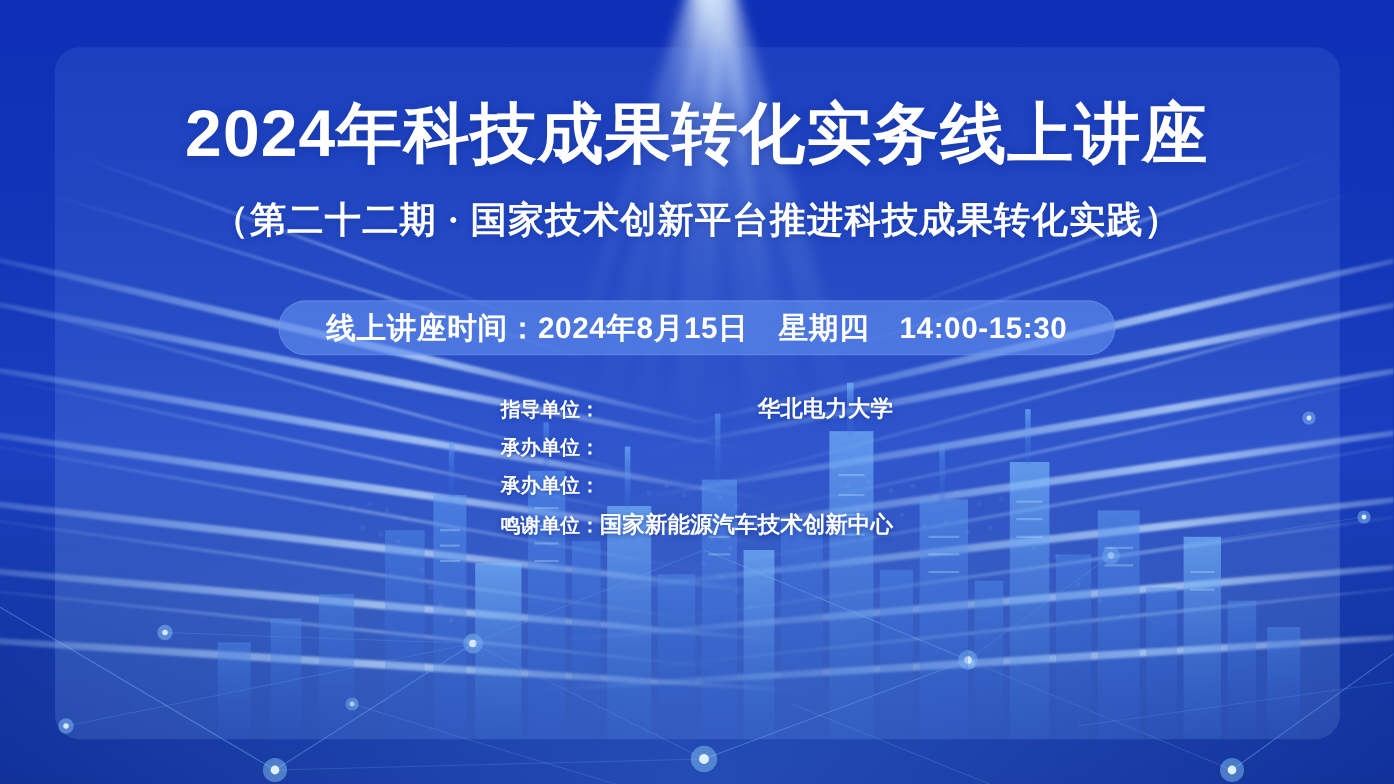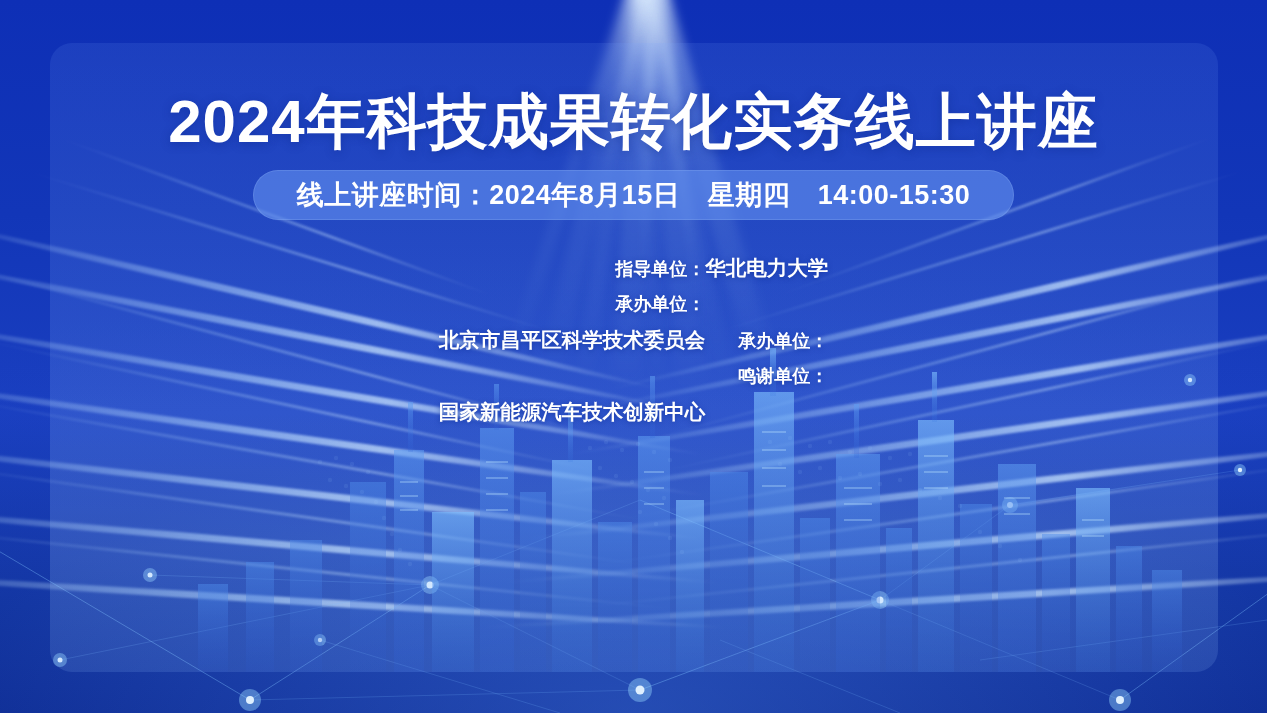--- a/index.html
+++ b/index.html
@@ -88,21 +88,21 @@
     font-family: "Liberation Serif", "DejaVu Serif", serif;
     font-size: 33px;
     font-weight: bold;
     color: #ffffff;
     letter-spacing: 1px;
     white-space: nowrap;
     text-shadow: 0 1px 6px rgba(10,40,140,0.4);
   }
 
   #time-pill {
-    margin-top: 18px;
+    margin-top: 50px;
     height: 50px;
     padding: 0 44px;
     border-radius: 26px;
     background: rgba(100,145,240,0.60);
     display: flex; align-items: center; justify-content: center;
     box-shadow: inset 0 0 0 1px rgba(180,210,255,0.18);
   }
   #time-pill .time-text {
     font-size: 27px;
     font-weight: bold;
@@ -366,33 +366,33 @@
           <circle cx="830" cy="174" r="2.2"></circle>
           <circle cx="850" cy="188" r="2.2"></circle>
       </g>
     </svg>
   </div>
 
   <div id="content">
 
     <div id="title">2024年科技成果转化实务线上讲座</div>
 
+    <div id="subtitle">（第二十二期 · 国家技术创新平台推进科技成果转化实践）</div>
 
     <div id="time-pill">
       <span class="time-text">线上讲座时间：2024年8月15日　星期四　14:00-15:30</span>
     </div>
 
     <div id="orgs">
       <span class="org-label">指导单位：</span>
       <span class="org-value">华北电力大学</span>
 
       <span class="org-label">承办单位：</span>
 
       <span class="org-label"></span>
-      <span class="org-value">北京市昌平区科学技术委员会</span>
 
       <span class="org-label">承办单位：</span>
 
       <span class="org-label"></span>
 
       <span class="org-label">鸣谢单位：</span>
       <span class="org-value">国家新能源汽车技术创新中心</span>
     </div>
 
   </div>

